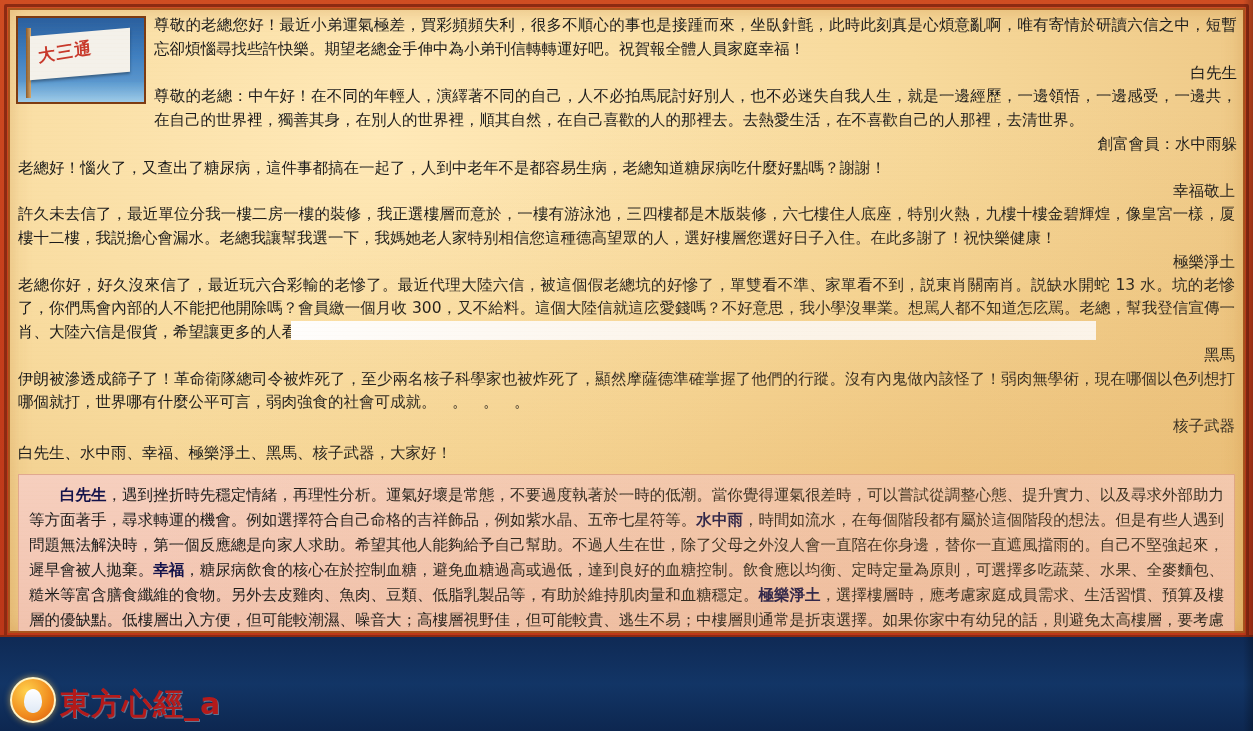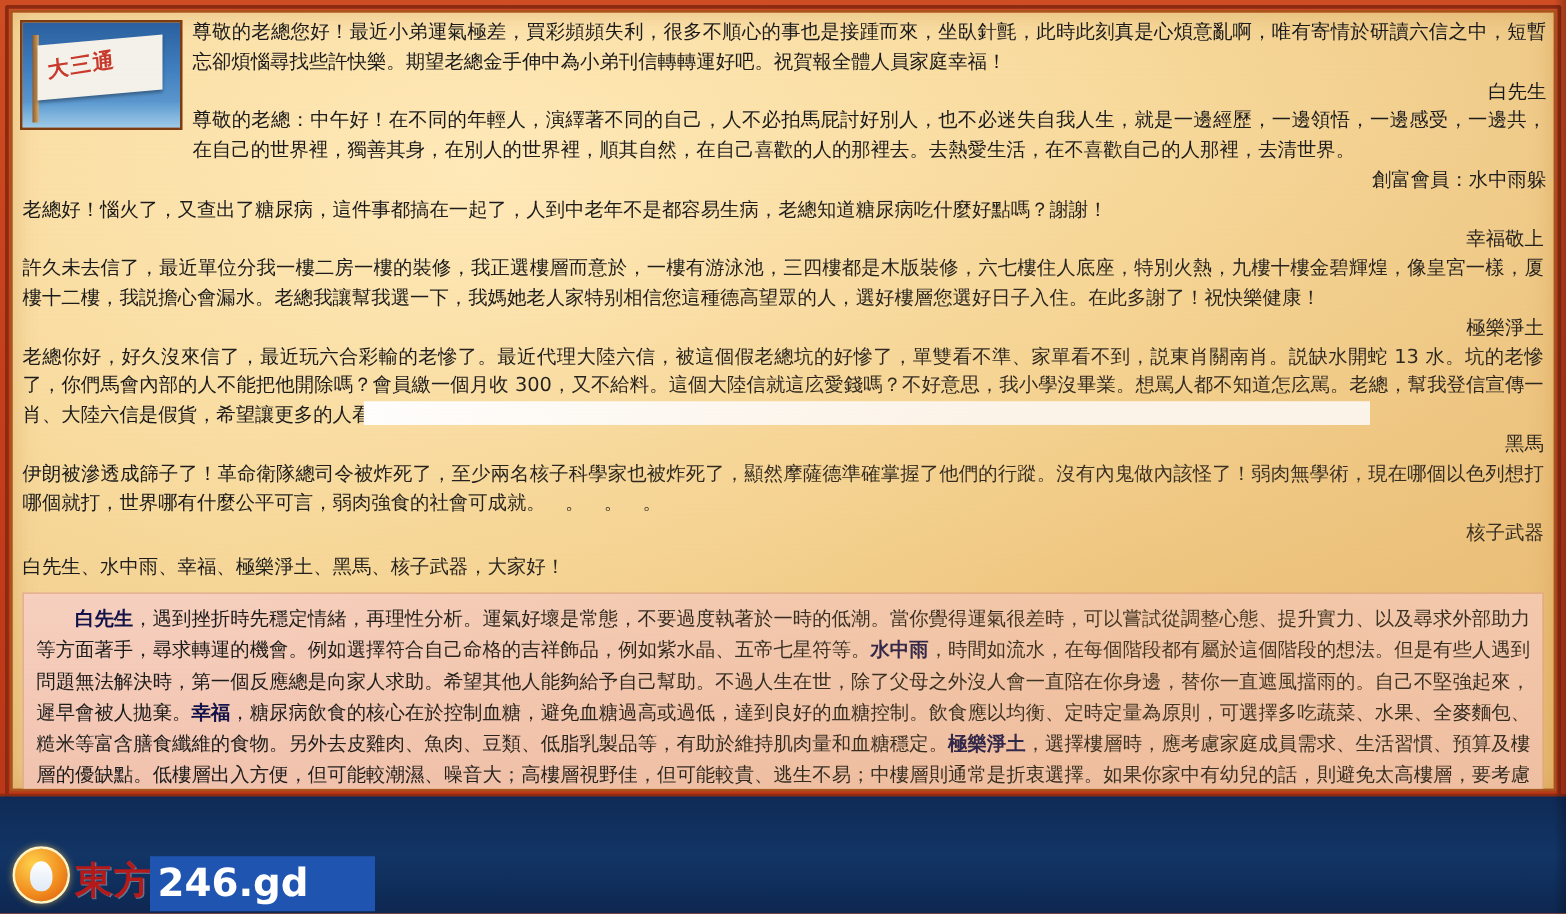--- a/index.html
+++ b/index.html
@@ -237,19 +237,16 @@
       <p class="para indent">
         <span class="name">白先生</span><span>，遇到挫折時先穩定情緒，再理性分析。運氣好壞是常態，不要過度執著於一時的低潮。當你覺得運氣很差時，可以嘗試從調整心態、提升實力、以及尋求外部助力等方面著手，尋求轉運的機會。例如選擇符合自己命格的吉祥飾品，例如紫水晶、五帝七星符等。</span><span class="name">水中雨</span><span>，時間如流水，在每個階段都有屬於這個階段的想法。但是有些人遇到問題無法解決時，第一個反應總是向家人求助。希望其他人能夠給予自己幫助。不過人生在世，除了父母之外沒人會一直陪在你身邊，替你一直遮風擋雨的。自己不堅強起來，遲早會被人拋棄。</span><span class="name">幸福</span><span>，糖尿病飲食的核心在於控制血糖，避免血糖過高或過低，達到良好的血糖控制。飲食應以均衡、定時定量為原則，可選擇多吃蔬菜、水果、全麥麵包、糙米等富含膳食纖維的食物。另外去皮雞肉、魚肉、豆類、低脂乳製品等，有助於維持肌肉量和血糖穩定。</span><span class="name">極樂淨土</span><span>，選擇樓層時，應考慮家庭成員需求、生活習慣、預算及樓層的優缺點。低樓層出入方便，但可能較潮濕、噪音大；高樓層視野佳，但可能較貴、逃生不易；中樓層則通常是折衷選擇。如果你家中有幼兒的話，則避免太高樓層，要考慮安全性和逃生便利性。</span>
       </p>
     </div>
 
   </div>
 
   <div class="bottom-area">
     <div class="logo-badge"></div>
     <div class="site-text">東方心經_a</div>
-    <div class="site-overlay">
-      <span class="txt">246.gd</span>
-    </div>
   </div>
 
   <div class="right-edge"></div>
 </div>
 
 </body></html>

